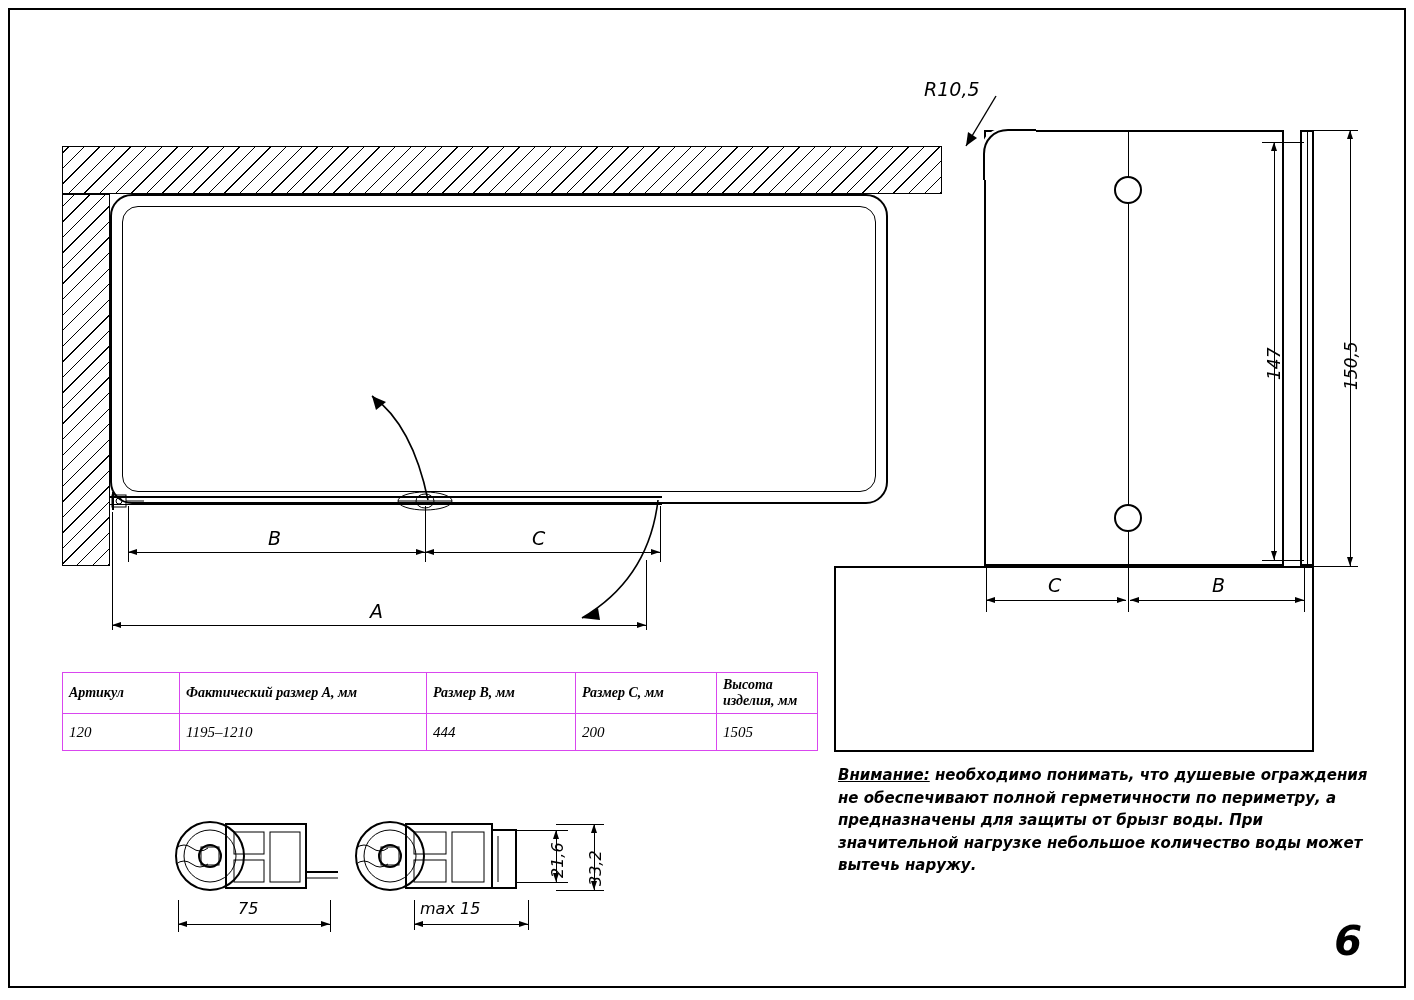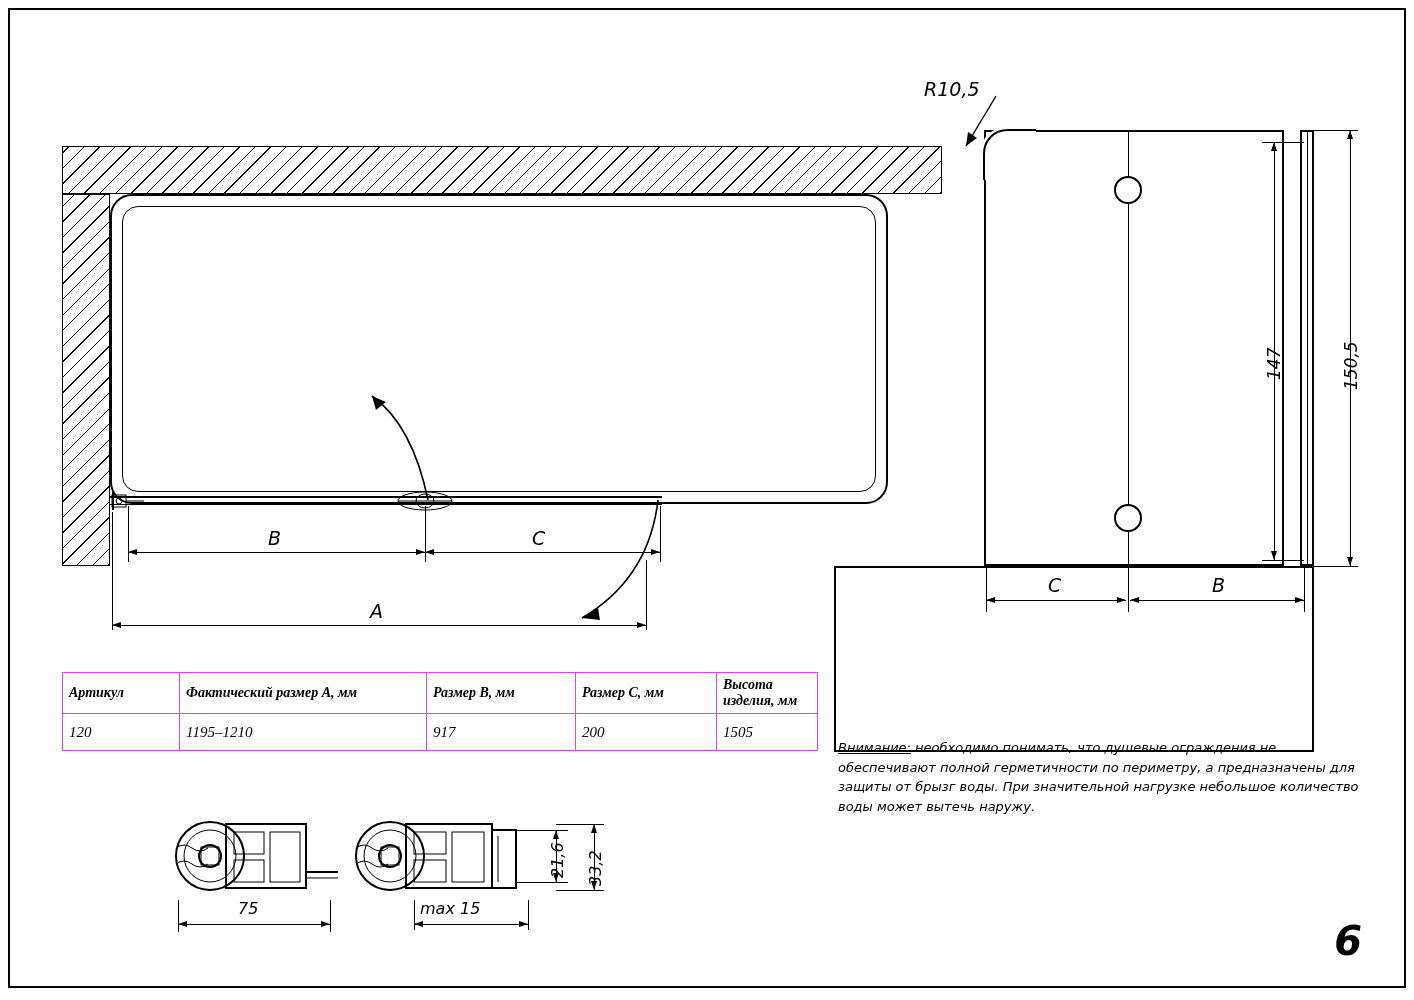--- a/index.html
+++ b/index.html
@@ -138,25 +138,25 @@
     text-align:left;
     padding:4px 6px;
     line-height:1.15;
   }
   table.spec th { font-weight:bold; }
   table.spec tr.vals td { font-size:15px; height:28px; }
 
   
   .note {
     position:absolute;
-    left:838px; top:738px;
+    left:838px; top:764px;
     width:540px;
     font-style:italic;
-    font-weight:normal;
-    font-size:13px;
+    font-weight:bold;
+    font-size:15px;
     line-height:1.5;
   }
   .note .u { text-decoration:underline; }
 
   .pagenum {
     position:absolute;
     right:52px; bottom:36px;
     font-size:40px;
     font-style:italic;
     font-weight:bold;
@@ -276,21 +276,21 @@
         <th style="width:234px;margin-top:12px;">Фактический размер A, мм</th>
         <th style="width:136px;">Размер B, мм</th>
         <th style="width:128px;">Размер C, мм</th>
         <th style="width:88px;">Высота изделия, мм</th>
       </tr>
     </thead>
     <tbody>
       <tr class="vals">
         <td>120</td>
         <td>1195–1210</td>
-        <td>917</td>
+        <td>444</td>
         <td>200</td>
         <td>1505</td>
       </tr>
     </tbody>
   </table>
 
   <svg style="position:absolute; left:170px; top:812px;" width="180" height="92">
     <circle cx="40" cy="44" r="34" fill="none" stroke="#000" stroke-width="2"></circle>
     <circle cx="40" cy="44" r="26" fill="none" stroke="#000" stroke-width="1"></circle>
     <circle cx="40" cy="44" r="11" fill="none" stroke="#000" stroke-width="2"></circle>

